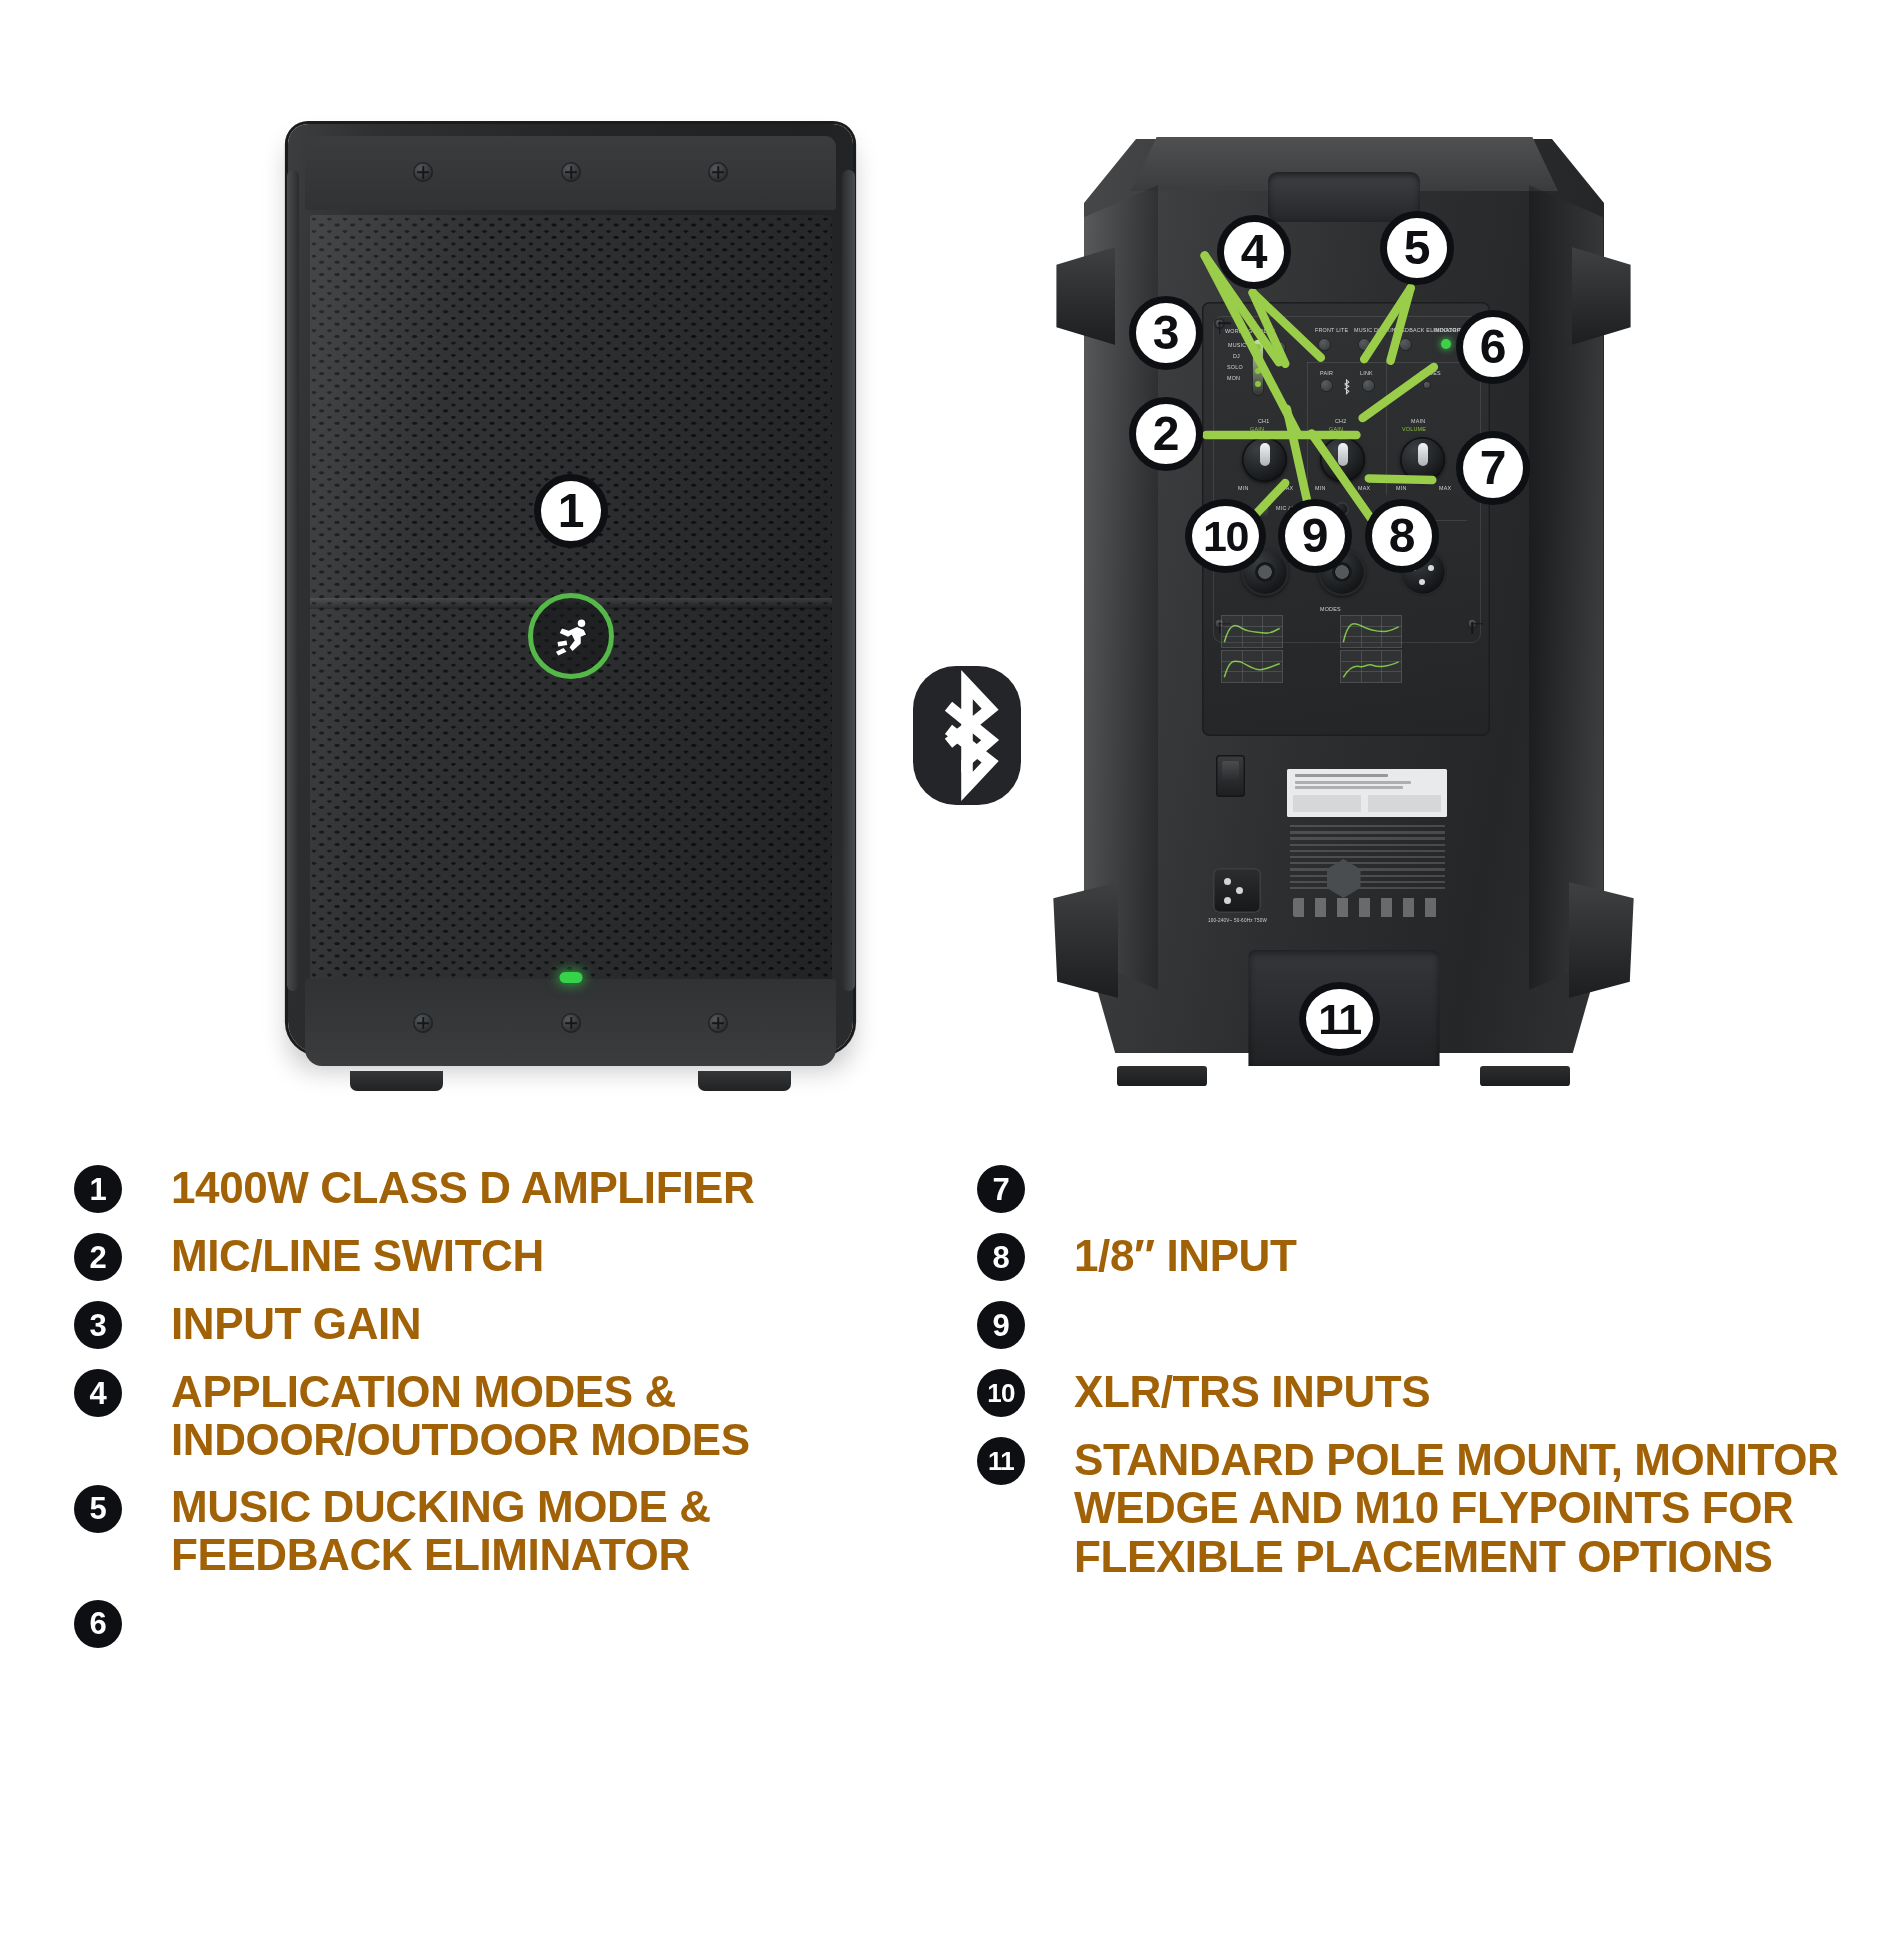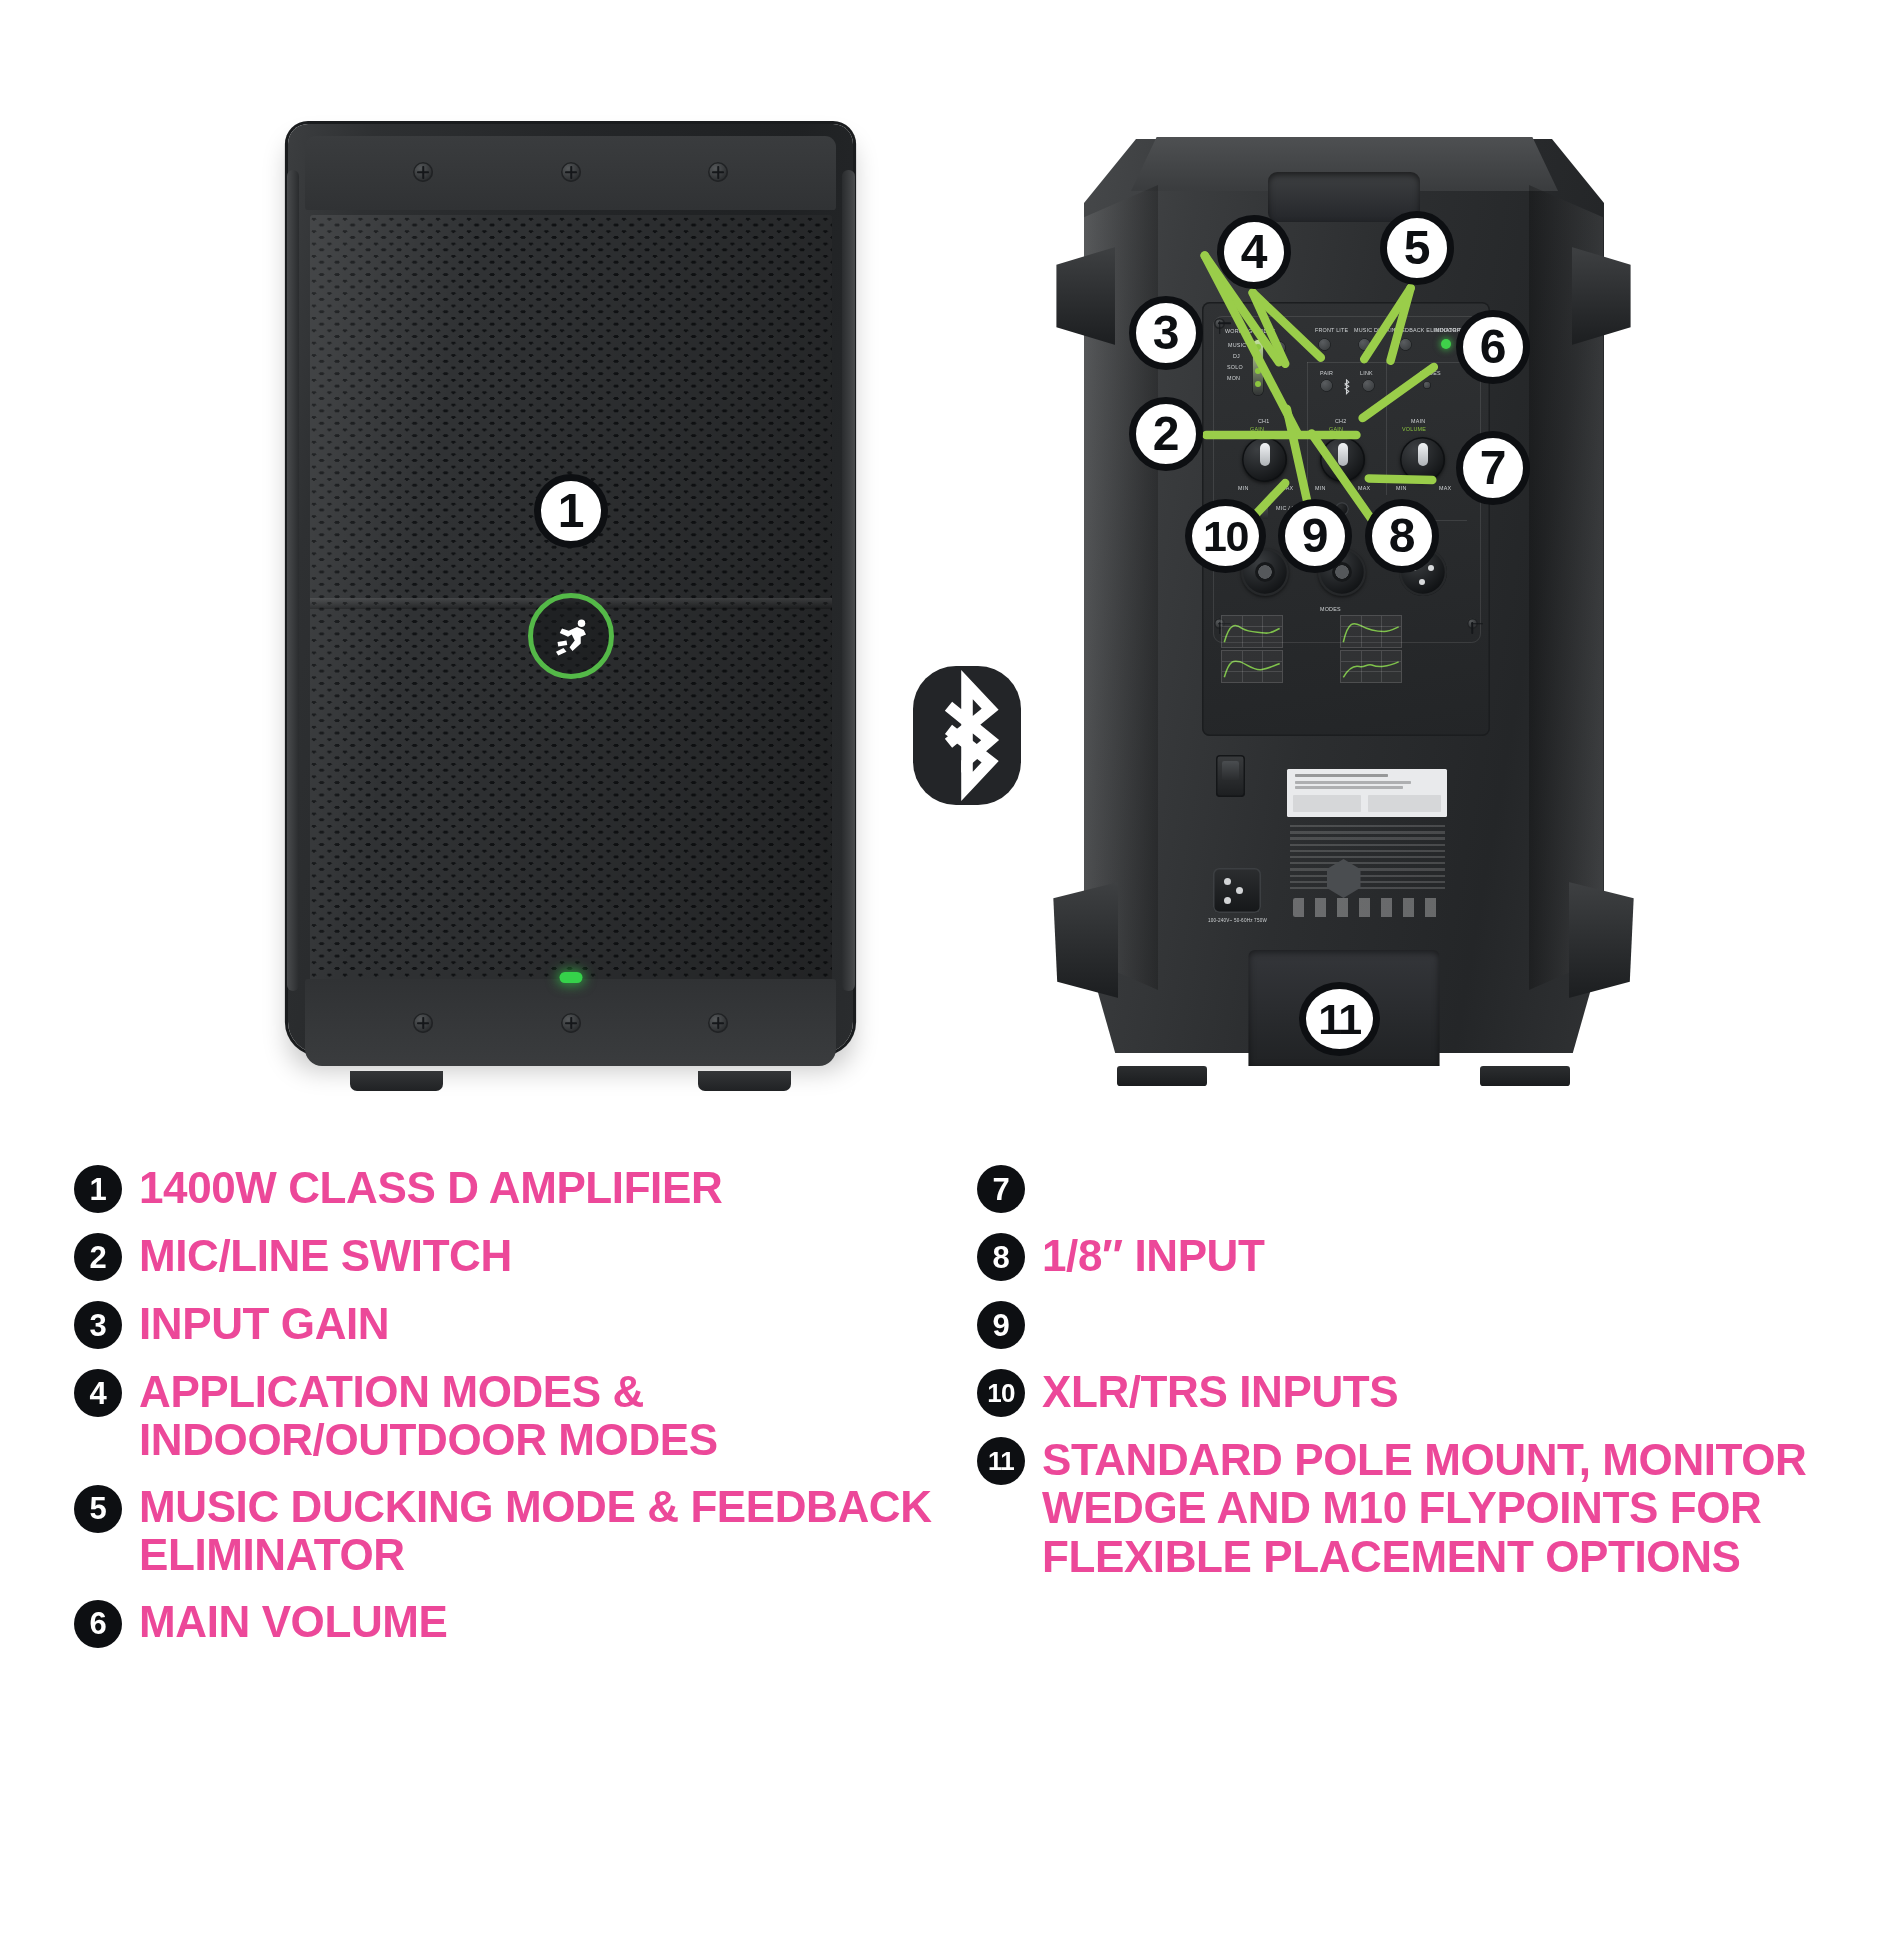--- a/index.html
+++ b/index.html
@@ -231,24 +231,25 @@
   .legend-col.right{left:977px;width:898px;}
   .legend-item{display:flex;align-items:flex-start;margin-bottom:17px;}
   .legend-badge{
     flex:0 0 auto;width:48px;height:48px;border-radius:50%;background:#0d0f12;
     color:#fff;display:flex;align-items:center;justify-content:center;
     font-weight:bold;font-size:31px;line-height:1;margin-right:17px;margin-top:3.1px;
     font-family:"Liberation Sans",sans-serif;
   }
   .legend-badge.two{font-size:26px;letter-spacing:-0.8px;}
   .legend-text{
-    color:#ec4899;font-weight:bold;font-size:44px;line-height:1.10;
+    color:#a16207;font-weight:bold;font-size:44px;line-height:1.10;
     letter-spacing:-0.4px;text-transform:uppercase;
     font-family:"Liberation Sans",sans-serif;
     padding-top:1.5px;
+    margin-left:32px;
   }
 </style>
 </head>
 <body>
 
 <div class="stage">
 
   <div class="product-area">
 
     <div class="front-unit">
@@ -520,21 +521,20 @@
       <div class="legend-item">
         <div class="legend-badge">4</div>
         <div class="legend-text">APPLICATION MODES &amp; INDOOR/OUTDOOR MODES</div>
       </div>
       <div class="legend-item">
         <div class="legend-badge">5</div>
         <div class="legend-text">MUSIC DUCKING MODE &amp; FEEDBACK ELIMINATOR</div>
       </div>
       <div class="legend-item">
         <div class="legend-badge">6</div>
-        <div class="legend-text">MAIN VOLUME</div>
       </div>
     </div>
 
     <div class="legend-col right">
       <div class="legend-item">
         <div class="legend-badge">7</div>
       </div>
       <div class="legend-item">
         <div class="legend-badge">8</div>
         <div class="legend-text">1/8″ INPUT</div>

